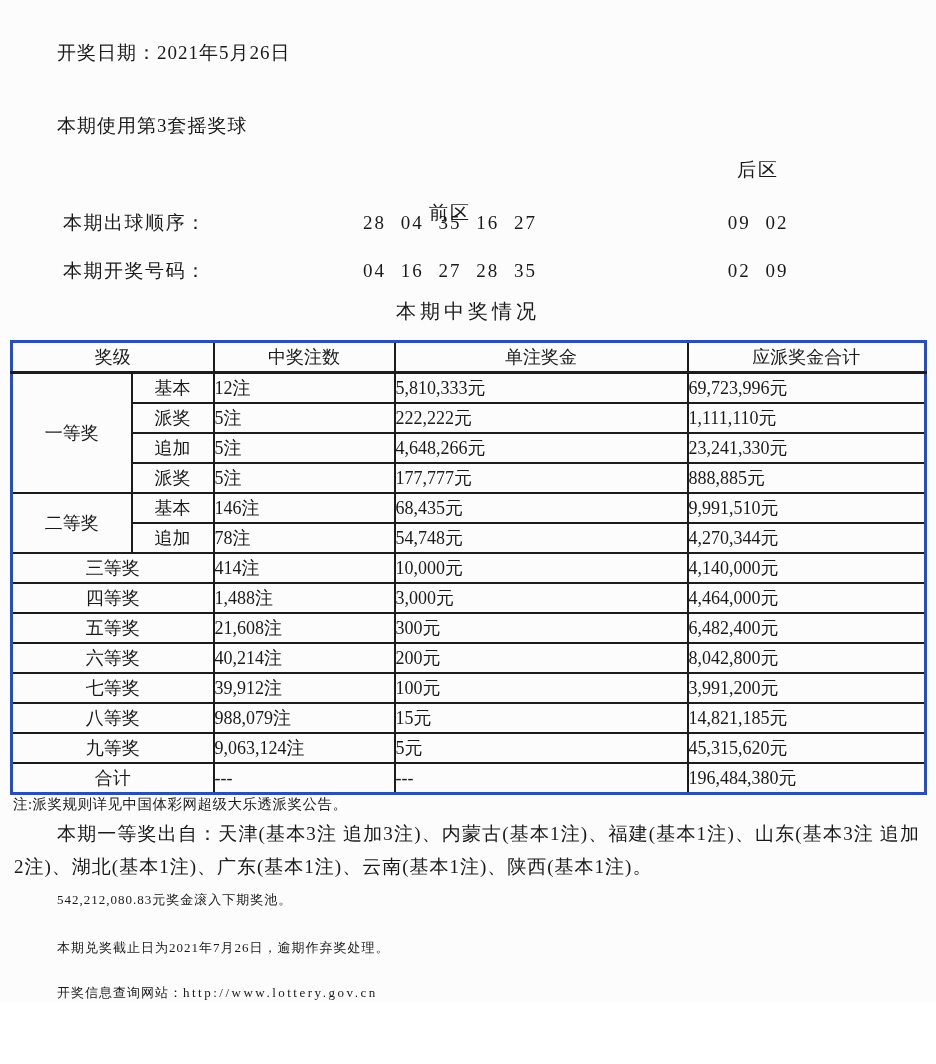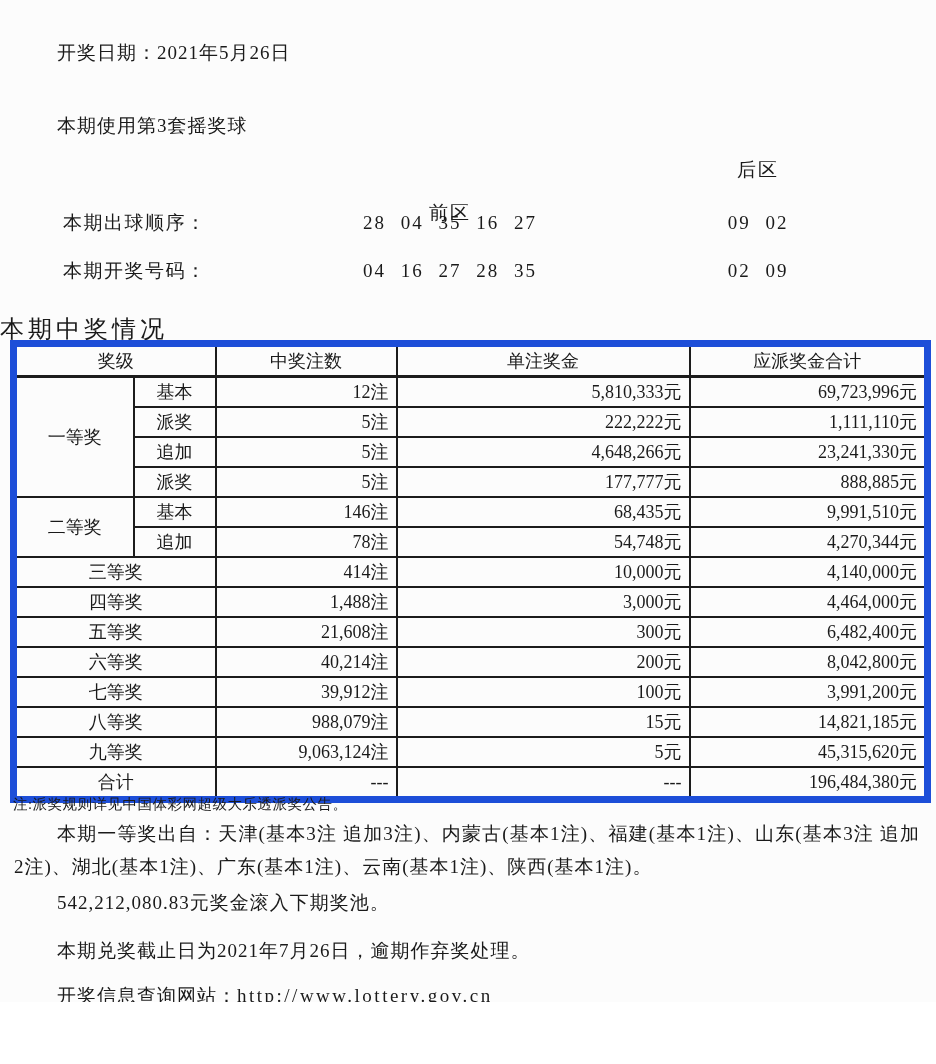--- a/index.html
+++ b/index.html
@@ -7,36 +7,36 @@
     position:relative;width:936px;height:1002px;margin:0 auto;
     background:#fcfcfc;color:#1a1a1a;
     font-family:"Liberation Serif","DejaVu Serif",serif;
     overflow:hidden;
   }
   .abs{position:absolute;}
   .line{font-size:19px;letter-spacing:1px;white-space:nowrap;line-height:1;}
   .zone-label{font-size:19px;letter-spacing:2px;text-align:center;line-height:1;}
   .balls{font-size:19px;letter-spacing:2px;word-spacing:8px;text-align:center;white-space:nowrap;line-height:1;}
   .row-label{font-size:19px;letter-spacing:1.5px;white-space:nowrap;line-height:1;}
-  .tbl-title{top:301px;left:0;width:100%;text-align:left;font-size:24px;letter-spacing:4px;line-height:1;margin-top:16px;}
+  .tbl-title{top:301px;left:0;width:100%;text-align:center;font-size:20px;letter-spacing:4px;line-height:1;}
   table.prize{
     position:absolute;left:10px;top:340px;width:914px;
     border-collapse:collapse;table-layout:fixed;
-    font-size:18px;border:7px solid #1d4ed8;
+    font-size:18px;border:3px solid #1d4ed8;
   }
   table.prize th,table.prize td{
     border:2px solid #1c1c1c;padding:0;height:28px;
     font-weight:normal;line-height:1;vertical-align:middle;
   }
   table.prize thead th{border-bottom-width:3px;}
   table.prize .ctr{text-align:center;}
-  table.prize .num{text-align:right;padding-right:7px;}
+  table.prize .num{text-align:left;padding-right:7px;}
   .note{top:795px;left:13px;font-size:14.5px;letter-spacing:.5px;white-space:nowrap;line-height:1.3;}
   .para{top:817px;left:14px;width:906px;font-size:19px;letter-spacing:1px;line-height:33px;text-indent:43px;text-align:justify;}
-  .foot{font-size:19px;letter-spacing:1px;white-space:nowrap;line-height:1;}
+  .foot{font-size:13px;letter-spacing:1px;white-space:nowrap;line-height:1;}
   .url{letter-spacing:2.5px;}
 </style>
 </head>
 <body>
 
 <div class="page">
 
   <div class="abs line" style="left:57px;top:43px;">开奖日期：2021年5月26日</div>
   <div class="abs line" style="left:57px;top:116px;">本期使用第3套摇奖球</div>
 

